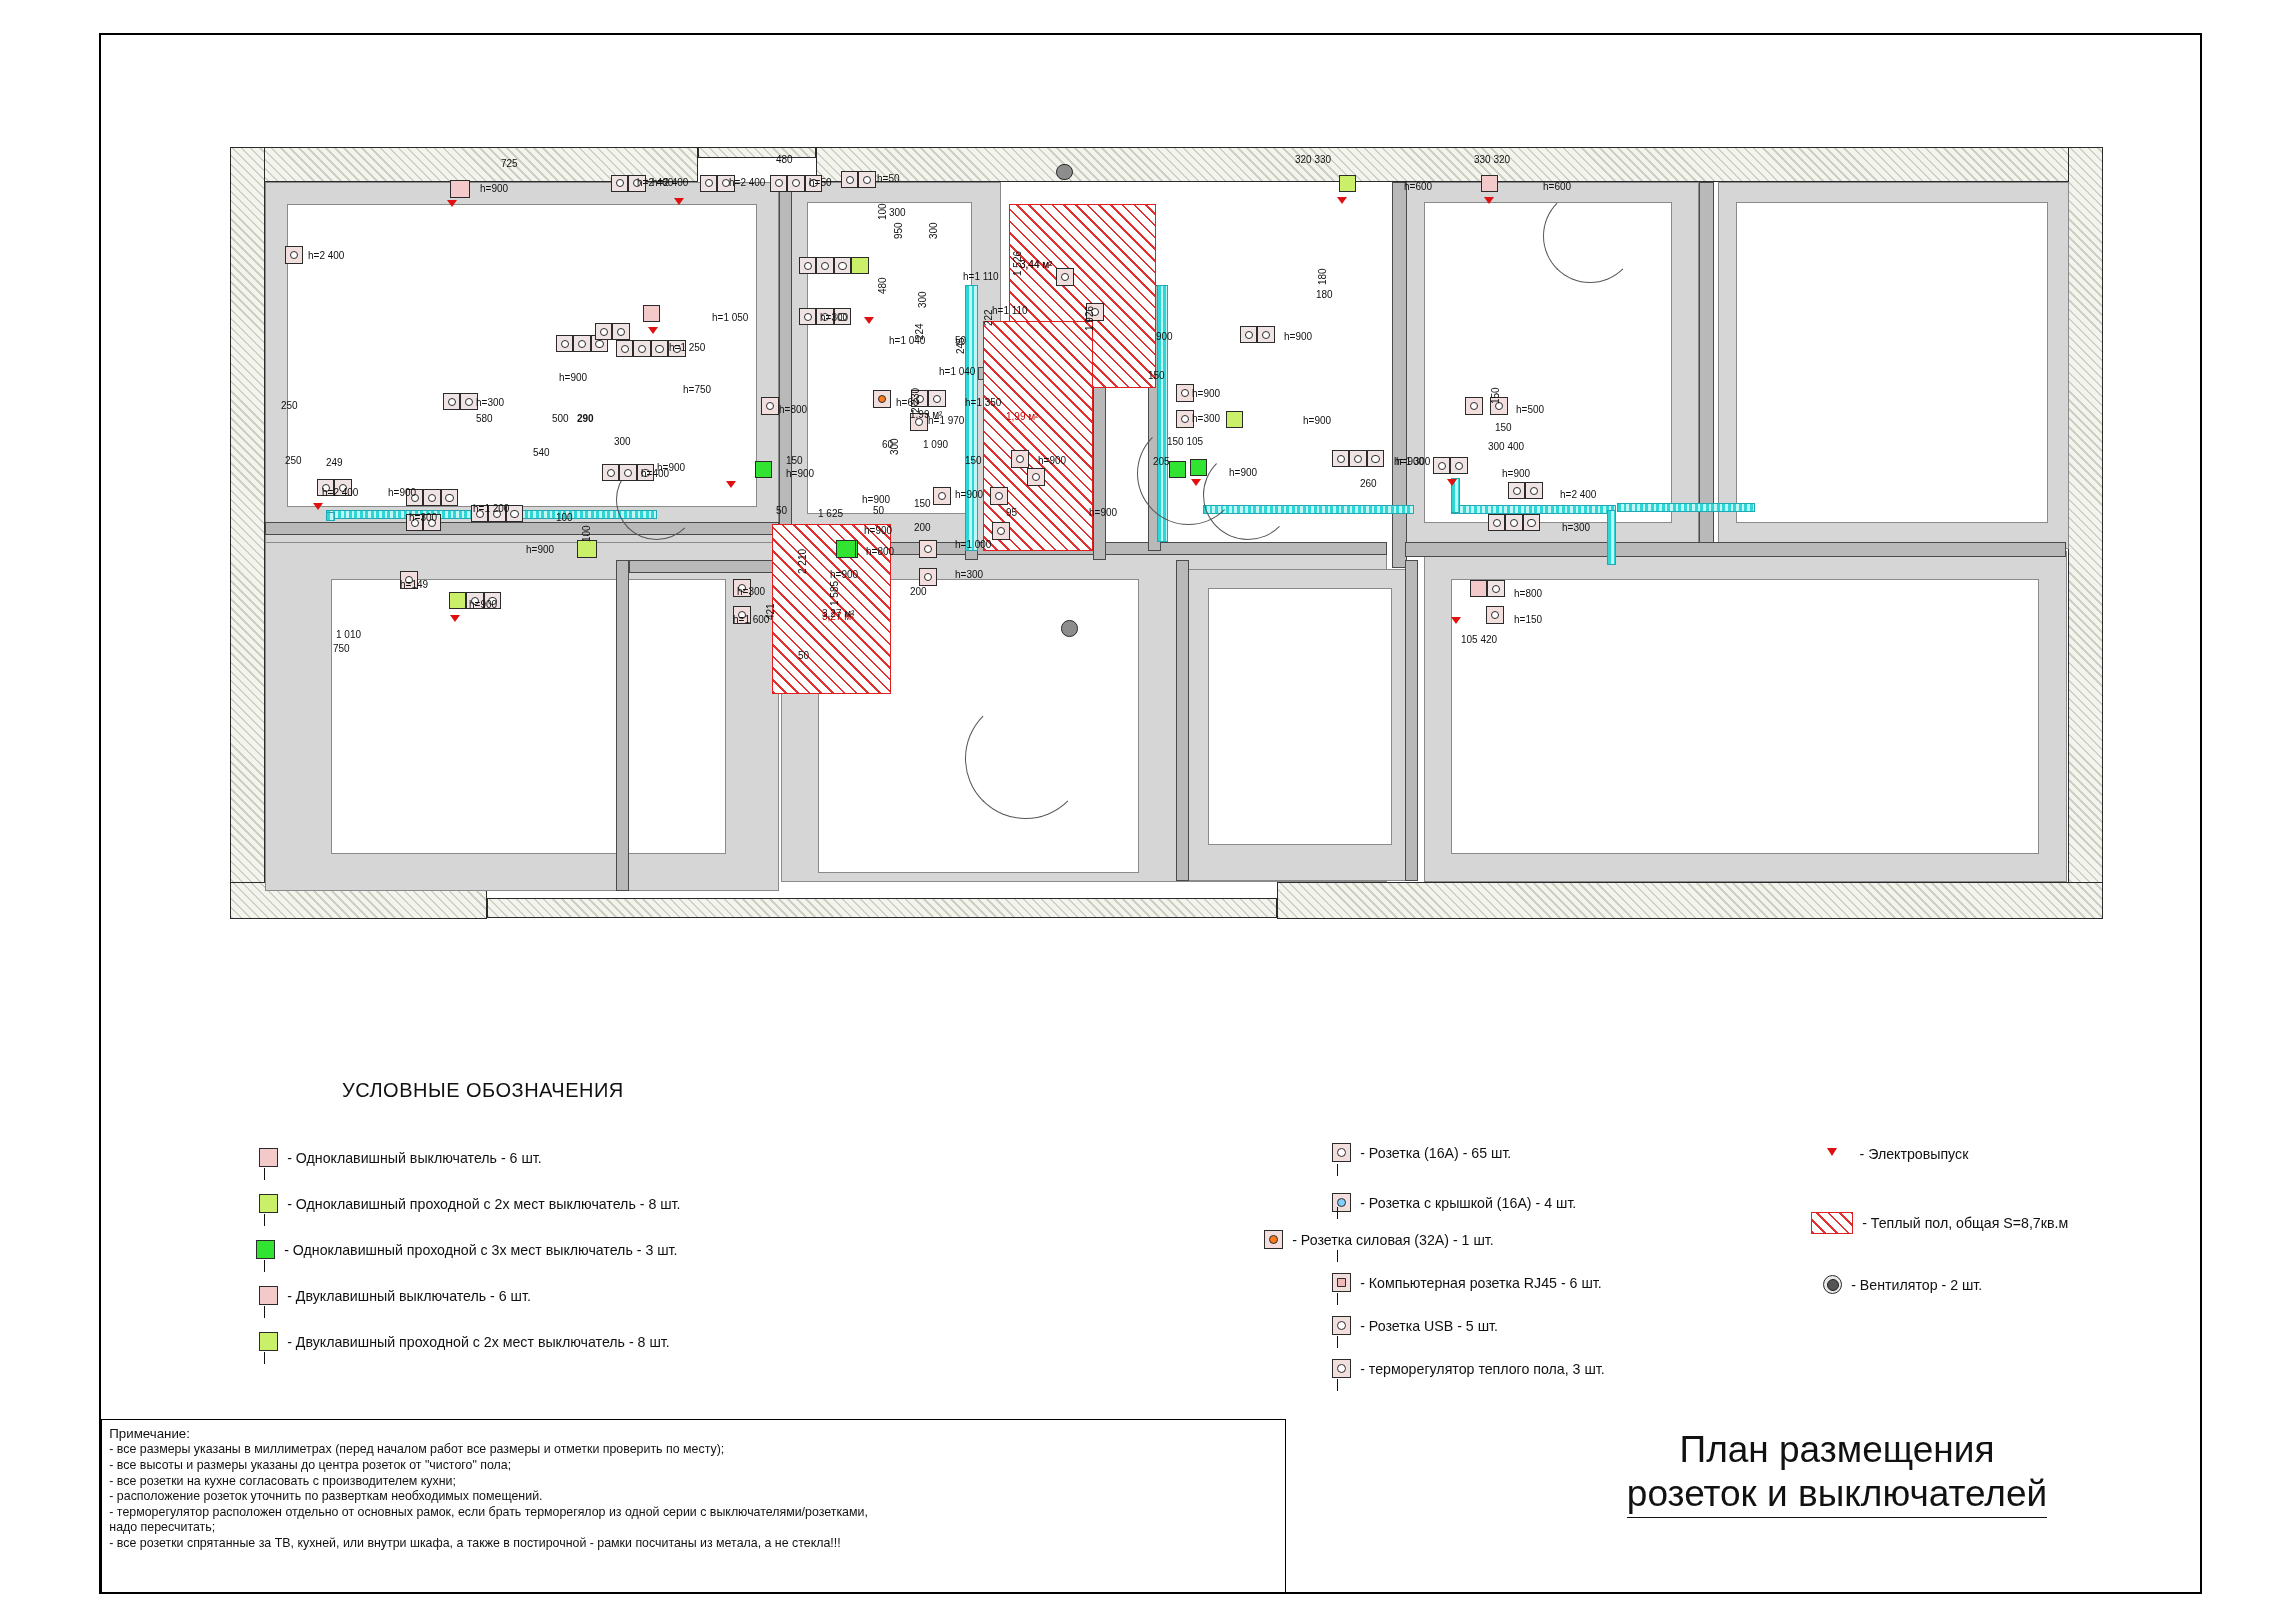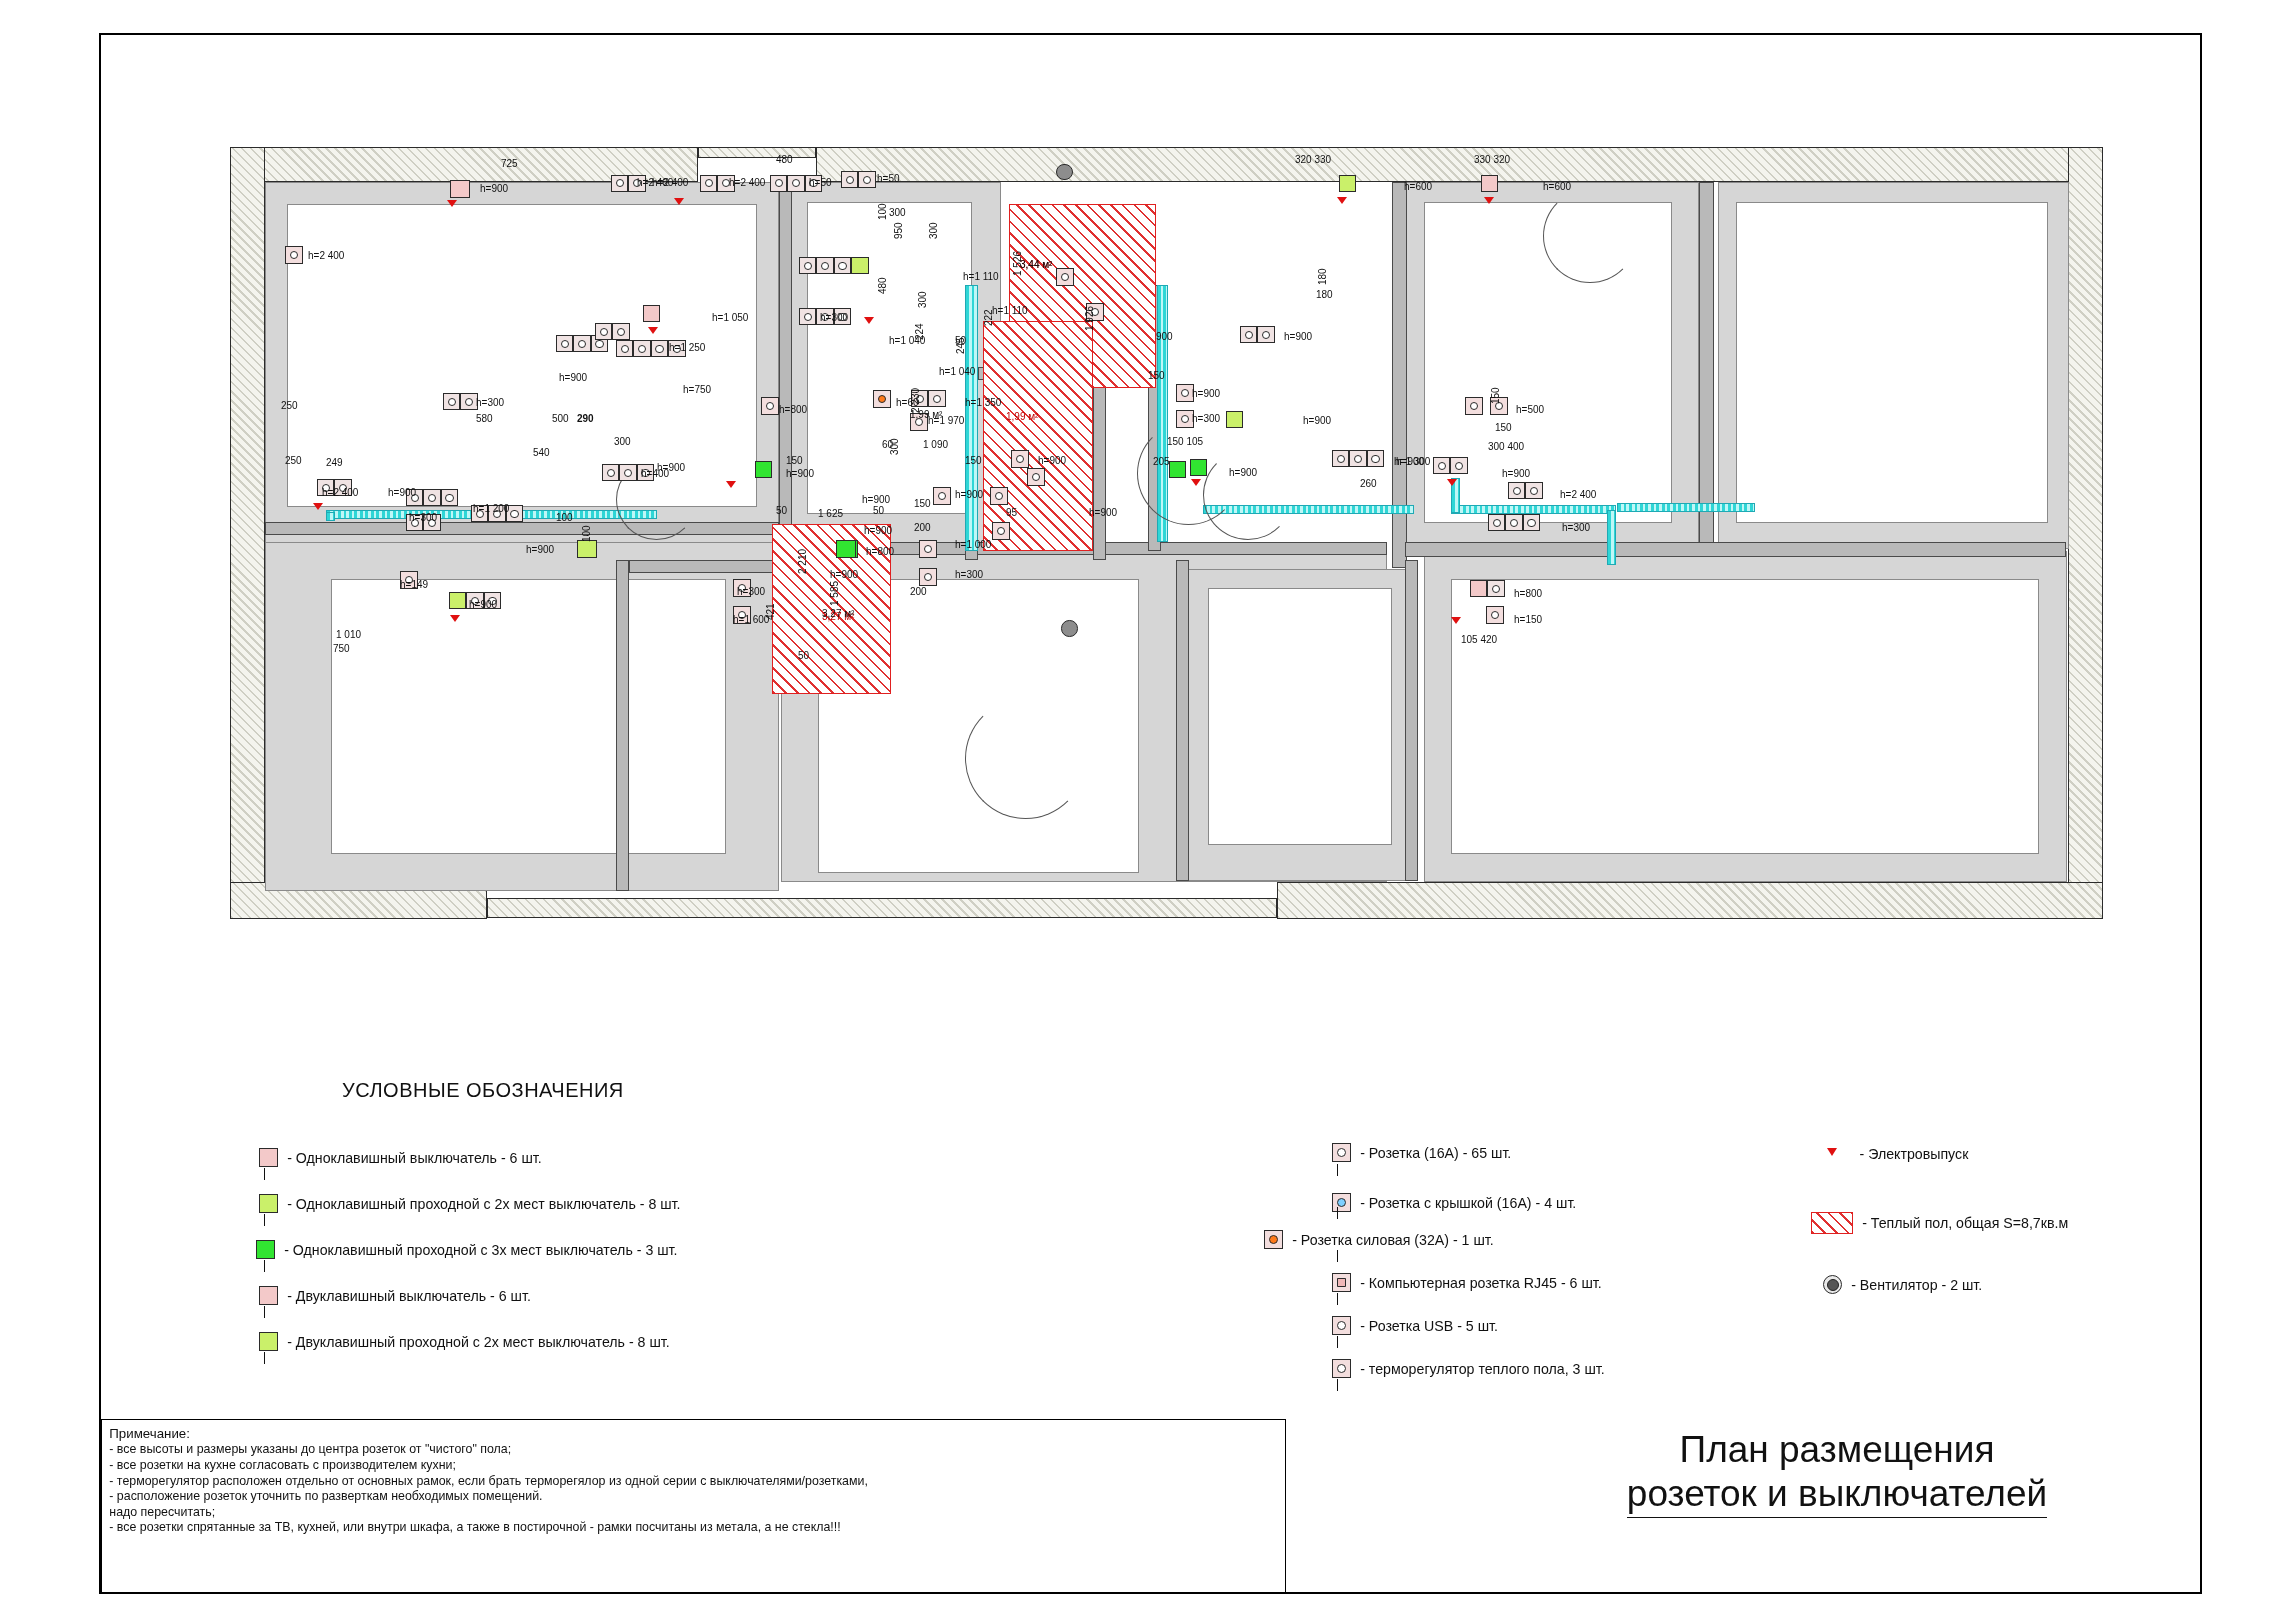--- a/index.html
+++ b/index.html
@@ -851,24 +851,25 @@
   </div>
   <div class="leg-item" style="left:1823px;top:1275px;">
     <span class="leg-swatch fan">
         <span class="dot"></span>
       </span>
     <span>- Вентилятор - 2 шт.</span>
   </div>
 
   <div class="note-box">
     <div class="hdr">Примечание:</div>
+    <div>- все размеры указаны в миллиметрах (перед началом работ все размеры и отметки проверить по месту);</div>
     <div>- все высоты и размеры указаны до центра розеток от "чистого" пола;</div>
     <div>- все розетки на кухне согласовать с производителем кухни;</div>
+    <div>- расположение розеток уточнить по разверткам необходимых помещений.</div>
     <div>- терморегулятор расположен отдельно от основных рамок, если брать терморегялор из одной серии с выключателями/розетками,</div>
-    <div>- расположение розеток уточнить по разверткам необходимых помещений.</div>
     <div>надо пересчитать;</div>
     <div>- все розетки спрятанные за ТВ, кухней, или внутри шкафа, а также в постирочной - рамки посчитаны из метала, а не стекла!!!</div>
   </div>
 
   <div class="title-wrap">
     <div>План размещения</div>
     <div class="line2">розеток и выключателей</div>
   </div>
 
 </div>

